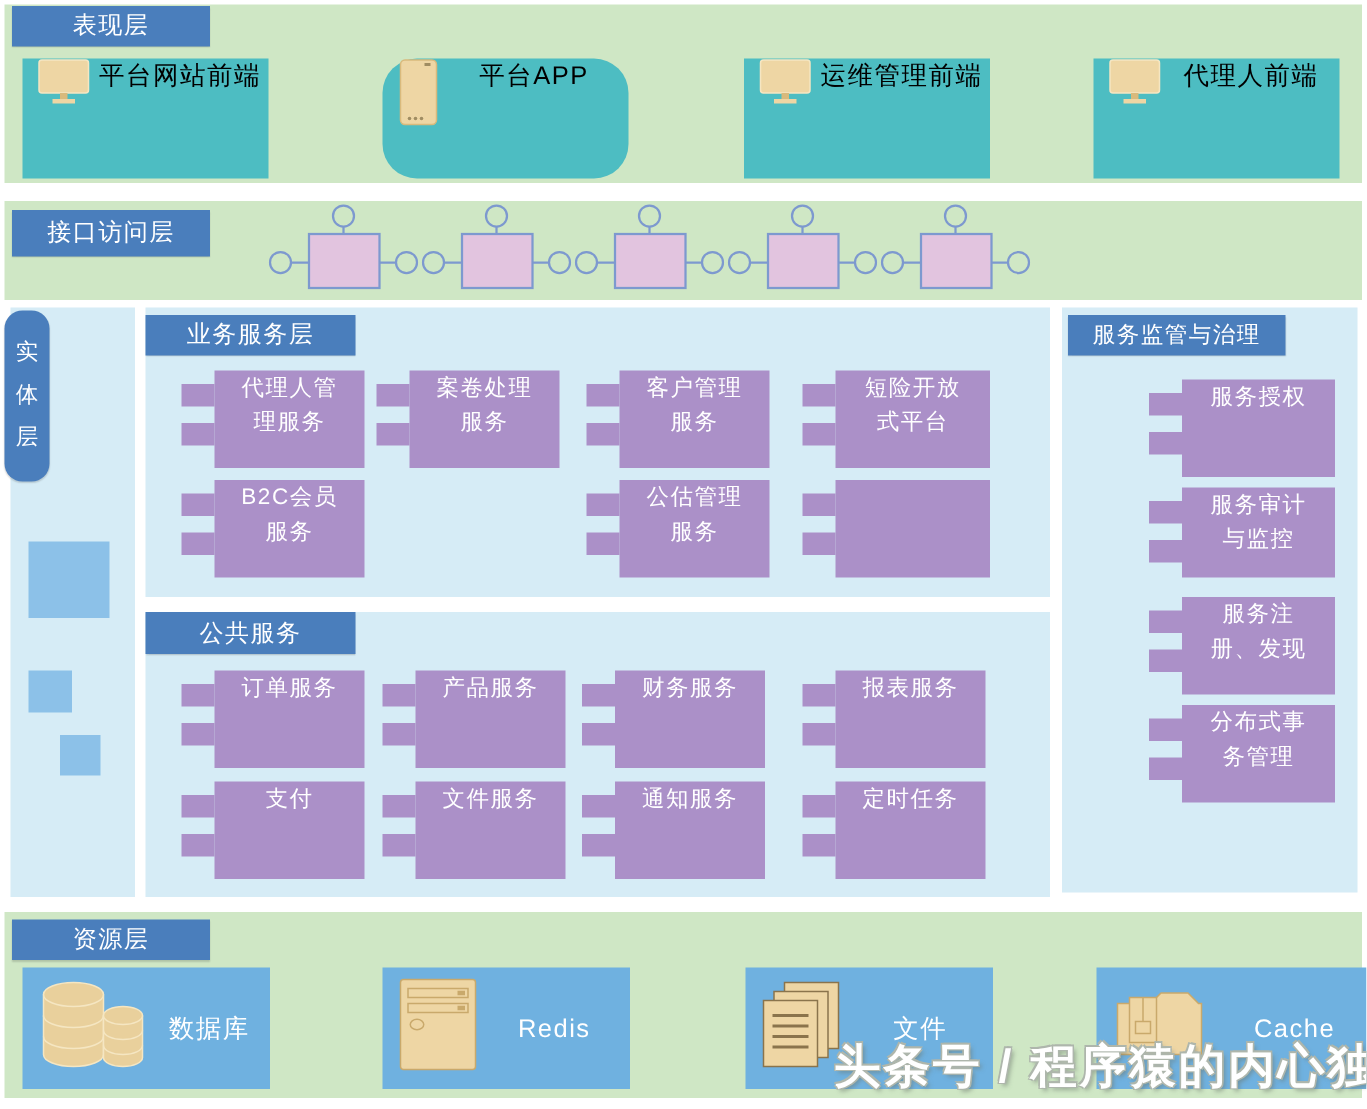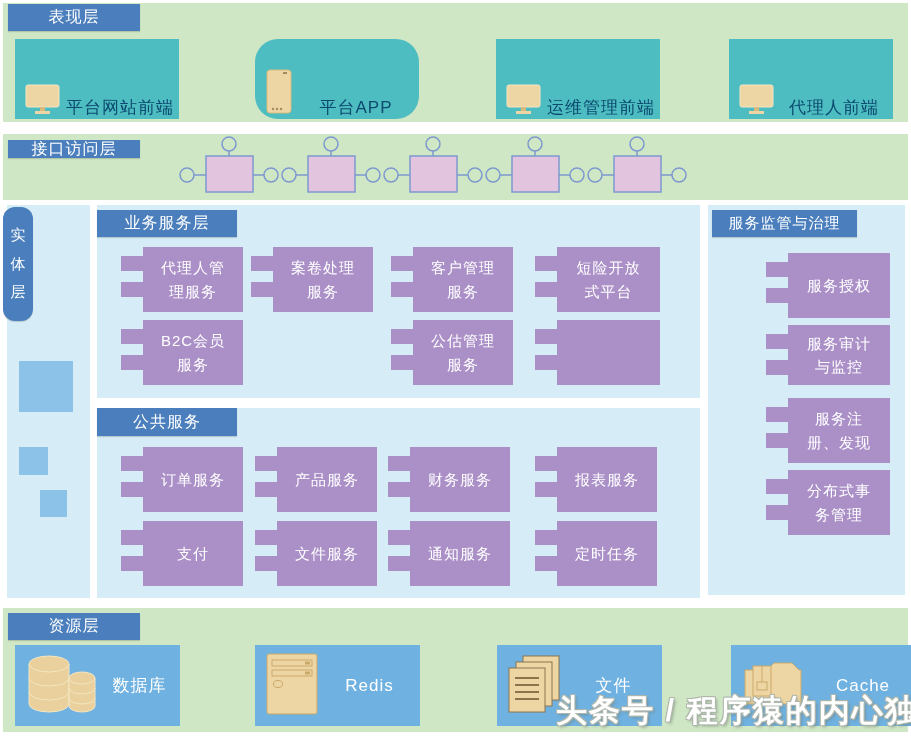--- a/index.html
+++ b/index.html
@@ -9,32 +9,32 @@
   .band{position:absolute;left:3px;width:905px;background:#cfe7c5;}
   .panel{position:absolute;background:#d6ecf6;}
 
   .tab{position:absolute;background:#4a7ebc;color:#fff;display:flex;align-items:center;
        justify-content:center;font-size:16px;letter-spacing:1px;box-shadow:0 1px 1px rgba(0,0,0,.15);}
   .vtab{position:absolute;background:#4a7ebc;color:#fff;display:flex;align-items:center;
         justify-content:center;box-shadow:0 1px 1px rgba(0,0,0,.15);border-radius:12px;}
   .vtab span{display:block;width:16px;word-break:break-all;text-align:center;
              font-size:15px;line-height:1.9;}
 
-  .teal-box{position:absolute;top:39px;height:80px;background:#4dbdc2;color:#0c4a6e;
-            display:flex;align-items:flex-end;}
+  .teal-box{position:absolute;top:39px;height:80px;background:#4dbdc2;color:#000000;
+            display:flex;align-items:flex-start;}
   .teal-box .lbl{flex:1;text-align:center;font-size:17px;letter-spacing:1px;}
   .teal-box .ic{margin-left:10px;}
 
   .res-box{position:absolute;top:645px;height:81px;background:#6fb1e0;color:#fff;
            display:flex;align-items:center;}
   .res-box .lbl{flex:1;text-align:center;font-size:17px;letter-spacing:1px;}
   .res-box .ic{margin-left:10px;}
 
   .puzzle{--c:#ab90c8;position:absolute;background:var(--c);color:#fff;
-          display:flex;align-items:center;justify-content:center;text-align:center;
+          display:flex;align-items:flex-start;justify-content:center;text-align:center;
           font-size:15px;line-height:1.55;white-space:pre-line;letter-spacing:1px;}
   .puzzle::before,.puzzle::after{content:"";position:absolute;left:-22px;width:22px;
           height:15px;background:var(--c);}
   .puzzle::before{top:9px;}
   .puzzle::after{top:35px;}
 
   .sq{position:absolute;background:#8cc1e8;}
 
   .connector{position:absolute;top:135px;}
 
@@ -53,21 +53,21 @@
   <div class="band" style="top:608px;height:124px;"></div>
 
   <div class="panel" style="left:7px;top:205px;width:83px;height:393px;"></div>
   <div class="panel" style="left:97px;top:205px;width:603px;height:193px;"></div>
   <div class="panel" style="left:97px;top:408px;width:603px;height:190px;"></div>
   <div class="panel" style="left:708px;top:205px;width:197px;height:390px;"></div>
 
   <div class="tab" style="left:8px;top:4px;width:132px;height:27px;">
       <span>表现层</span>
     </div>
-  <div class="tab" style="left:8px;top:140px;width:132px;height:18px;">
+  <div class="tab" style="left:8px;top:140px;width:132px;height:31px;">
       <span>接口访问层</span>
     </div>
   <div class="tab" style="left:97px;top:210px;width:140px;height:27px;">
       <span>业务服务层</span>
     </div>
   <div class="tab" style="left:97px;top:408px;width:140px;height:28px;">
       <span>公共服务</span>
     </div>
   <div class="tab" style="left:712px;top:210px;width:145px;height:27px;font-size:15px;">
       <span>服务监管与治理</span>

